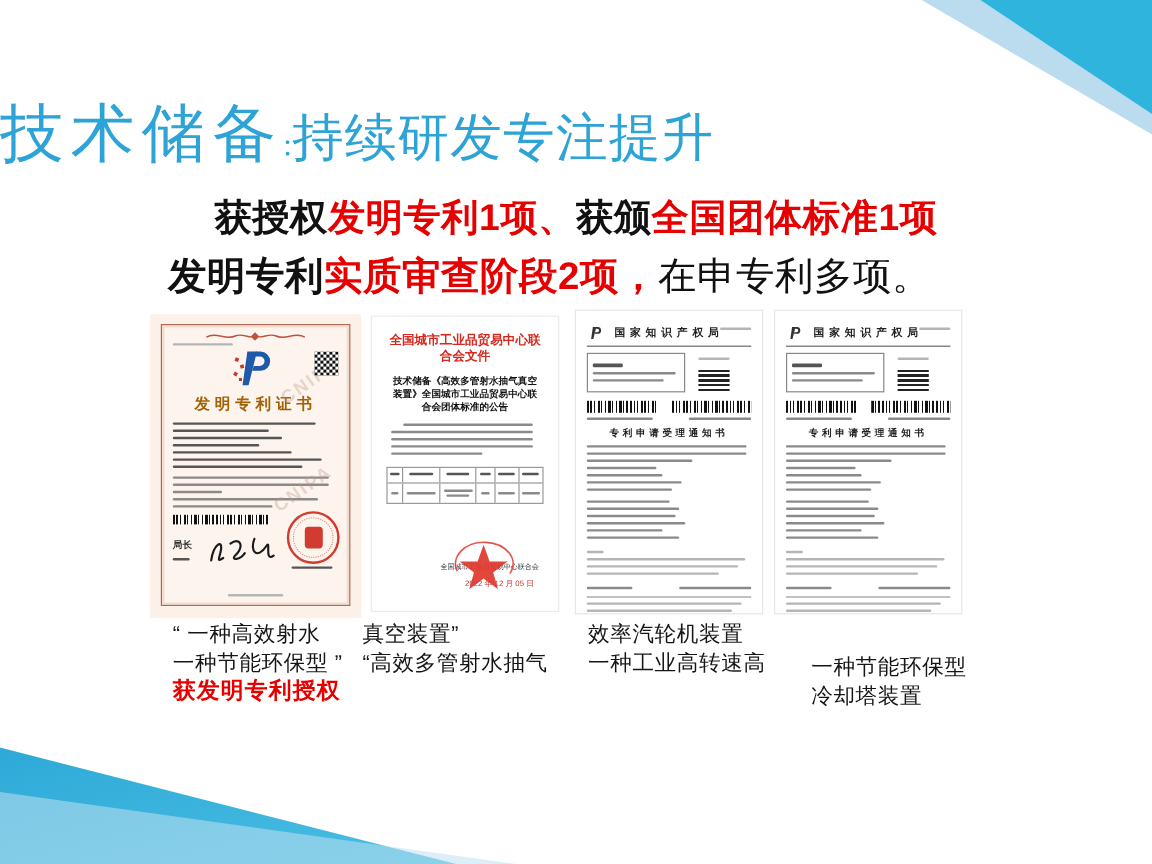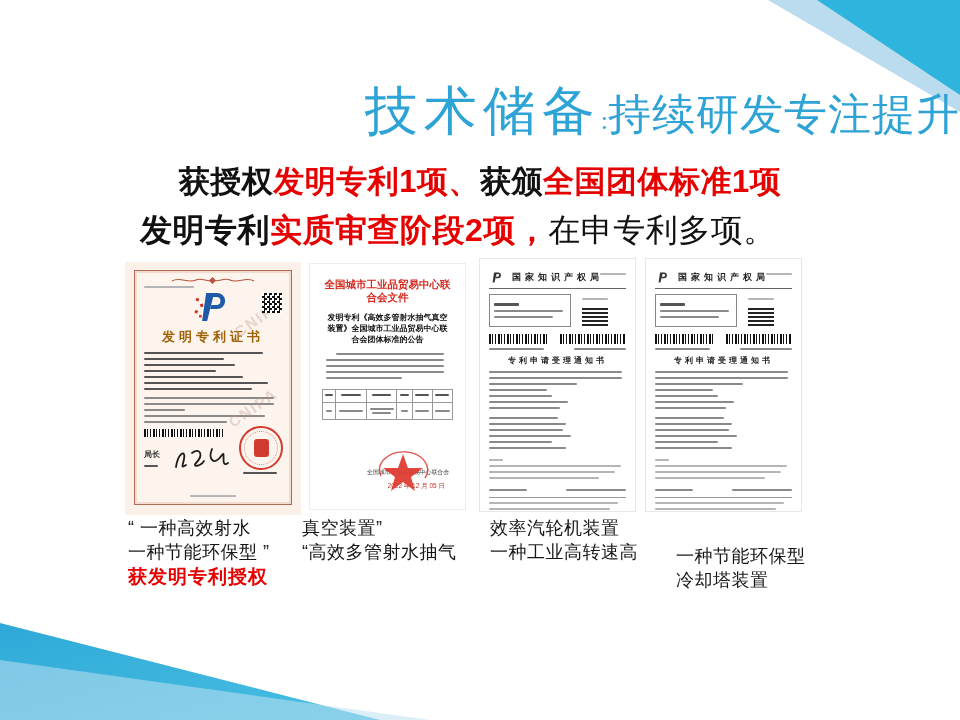--- a/index.html
+++ b/index.html
@@ -6,21 +6,21 @@
   body{
     width:960px;height:720px;position:relative;background:#ffffff;
     font-family:"Liberation Sans",sans-serif;overflow:hidden;
     -webkit-font-smoothing:antialiased;
   }
   
   .deco-tr{position:absolute;top:0;right:0;width:200px;height:120px;}
   .deco-bl{position:absolute;left:0;bottom:0;width:430px;height:100px;}
   
   .title-line{
-    position:absolute;top:76px;left:0;width:960px;text-align:right;
+    position:absolute;top:76px;left:0;width:960px;text-align:left;
     font-family:"Liberation Serif","DejaVu Serif",serif;
     color:#2EA3D6;white-space:nowrap;
   }
   .title-main{font-size:53px;letter-spacing:6px;}
   .title-colon{font-size:26px;letter-spacing:0;}
   .title-sub{font-size:43px;letter-spacing:1px;}
   
   .subtitle{
     position:absolute;top:161px;left:0;width:960px;text-align:center;
     font-size:31px;font-weight:700;color:#111;letter-spacing:0.5px;white-space:nowrap;
@@ -111,21 +111,21 @@
   .n-codes{display:flex;justify-content:space-between;margin:7px 0 4px 0;}
   .n-meta{display:flex;justify-content:space-between;margin:3px 0 5px 0;}
   .n-title{
     text-align:center;font-size:8px;font-weight:700;letter-spacing:3px;color:#222;
     margin:4px 0 5px 0;white-space:nowrap;font-family:"Liberation Serif",serif;
   }
   .n-note-rule{border-top:1px solid #999;margin:6px 0 4px 0;}
   
   .caption{position:absolute;color:#161616;font-size:18px;line-height:24px;letter-spacing:0.5px;}
   .caption .note{color:#E60000;font-weight:700;font-size:19px;margin-top:1px;white-space:nowrap;}
-  #cap1{left:128px;top:516px;width:195px;}
+  #cap1{left:144px;top:516px;width:195px;}
   #cap2{left:302px;top:516px;width:190px;}
   #cap2 .note{padding-left:10px;}
   #cap3{left:490px;top:516px;width:185px;}
   #cap4{left:676px;top:516px;width:175px;margin-top:28px;}
   #cap1 .note{letter-spacing:1px;}
 </style>
 </head>
 <body>
 
 <svg class="deco-tr" viewBox="0 0 200 120" preserveAspectRatio="none">
@@ -203,21 +203,21 @@
     <div class="c1-seal">
       <div class="c1-emblem"></div>
     </div>
     <div class="tl dark" style="width:34px;position:absolute;right:14px;bottom:26px;"></div>
     <div class="c1-bottom-bar tl light"></div>
   </div>
 </div>
 
 <div id="cert2" class="cert">
   <div class="c2-header">全国城市工业品贸易中心联合会文件</div>
-  <div class="c2-title">发明专利《高效多管射水抽气真空装置》全国城市工业品贸易中心联合会团体标准的公告</div>
+  <div class="c2-title">技术储备《高效多管射水抽气真空装置》全国城市工业品贸易中心联合会团体标准的公告</div>
   <div style="padding:0 6px;">
     <div class="tl" style="width:88%;margin-left:8%;"></div>
     <div class="tl" style="width:96%;"></div>
     <div class="tl" style="width:96%;"></div>
     <div class="tl" style="width:96%;"></div>
     <div class="tl" style="width:62%;"></div>
   </div>
   <div class="c2-table">
     <div class="c2-trow">
       <div class="c2-cell" style="flex:0.6;">

